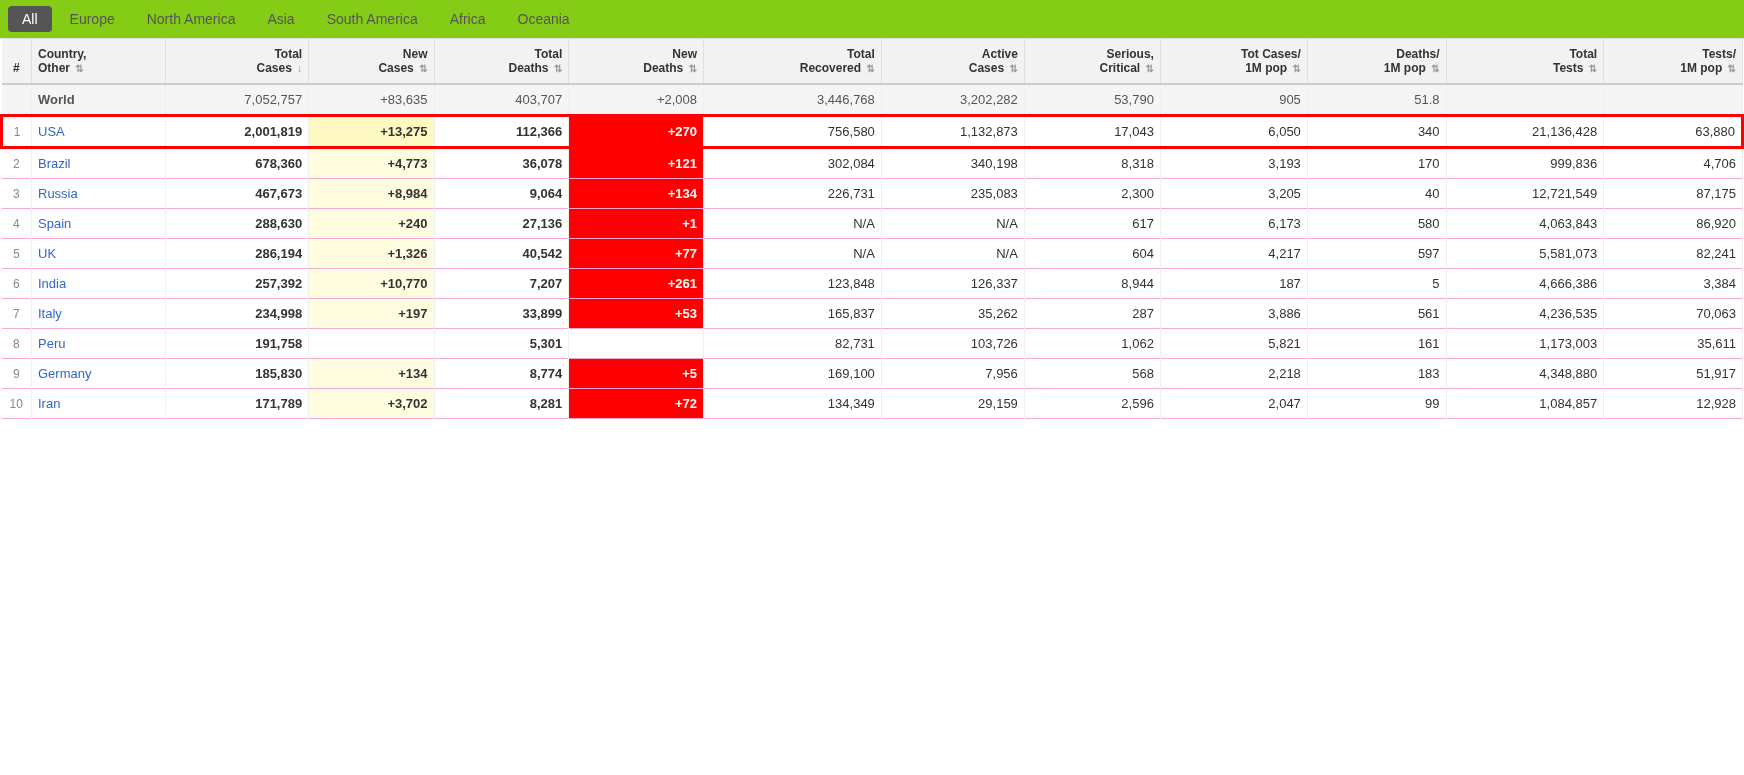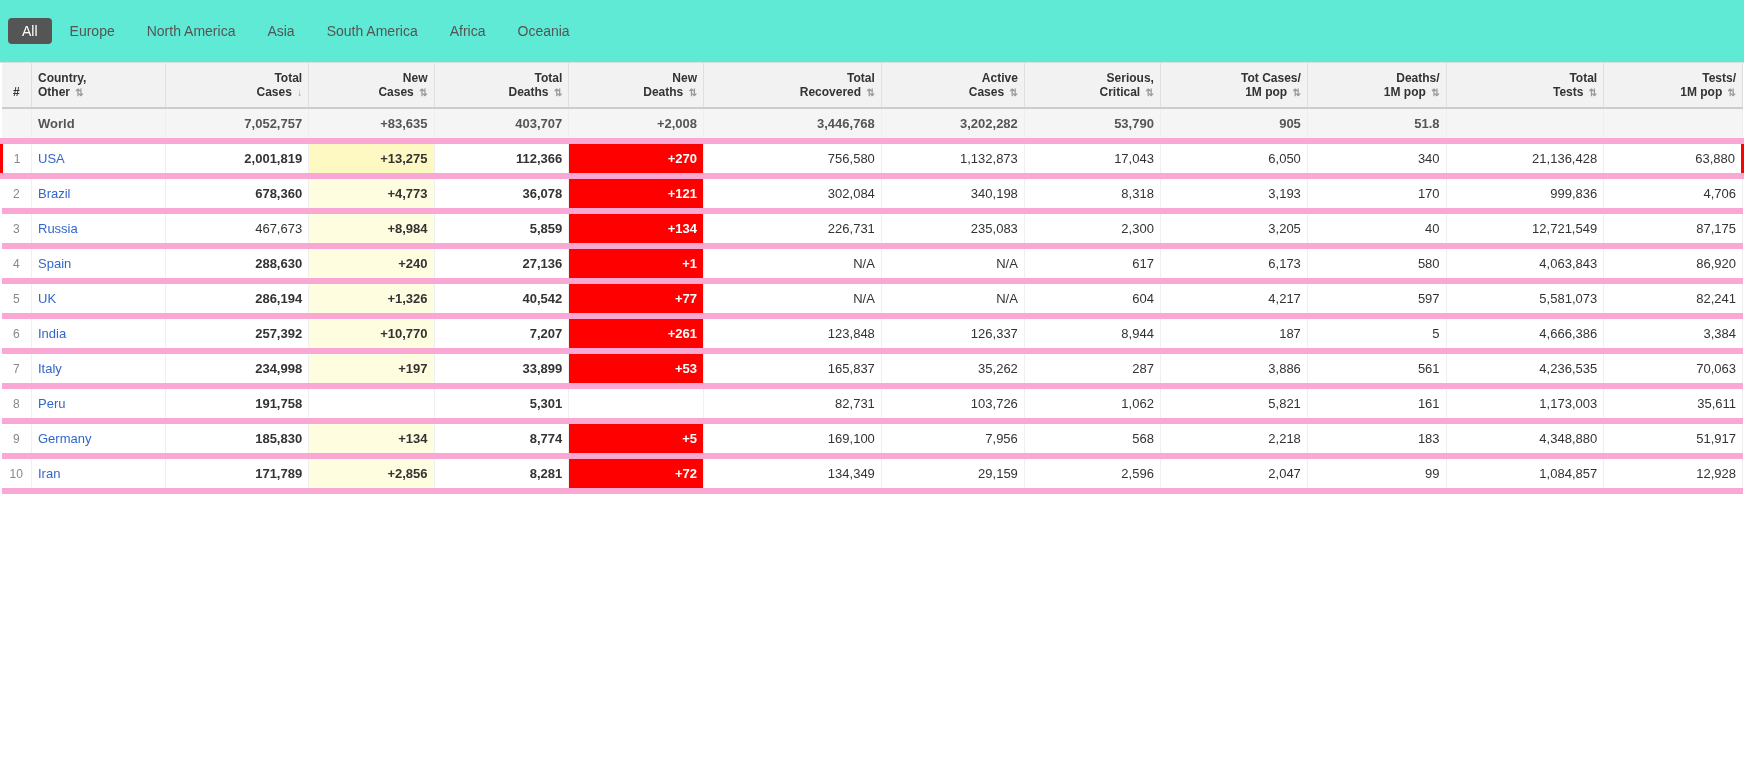--- a/index.html
+++ b/index.html
@@ -1,23 +1,23 @@
 <!DOCTYPE html>
 <html><head>
   <meta charset="utf-8">
   <style>
     * { box-sizing: border-box; margin: 0; padding: 0; }
     body { font-family: Arial, sans-serif; font-size: 13px; background: #fff; color: #333; }
 
     .tabs {
       display: flex;
       align-items: center;
-      background: #5eead4;
+      background: #84cc16;
       border-bottom: 1px solid #ddd;
-      padding: 18px 8px;
+      padding: 6px 8px;
       gap: 4px;
       text-align: center;
     }
     .tab {
       padding: 5px 14px;
       cursor: pointer;
       border-radius: 4px;
       color: #555;
       font-size: 14px;
     }
@@ -60,21 +60,21 @@
     }
 
     thead th .sort-icon {
       display: inline-block;
       font-size: 10px;
       color: #999;
       margin-left: 2px;
     }
 
     tbody tr {
-      border-bottom: 6px solid #f9a8d4;
+      border-bottom: 1px solid #f9a8d4;
     }
 
     tbody td {
       padding: 7px 6px;
       text-align: right;
       border-right: 1px solid #efefef;
       white-space: nowrap;
     }
     tbody td:first-child {
       text-align: center;
@@ -96,21 +96,21 @@
     }
     .new-deaths-cell {
       background: #ff0000;
       color: #fff;
       font-weight: bold;
     }
 
     .world-row td {
       background: #f5f5f5;
       color: #555;
-      font-weight: bold;
+      font-weight: normal;
     }
 
     .usa-row td {
       border-top: 3px solid red;
       border-bottom: 3px solid red;
     }
     .usa-row td:first-child {
       border-left: 3px solid red;
     }
     .usa-row td:last-child {
@@ -227,23 +227,23 @@
     <td>340,198</td>
     <td>8,318</td>
     <td>3,193</td>
     <td>170</td>
     <td>999,836</td>
     <td>4,706</td>
   </tr>
         <tr>
     <td>3</td>
     <td><a href="#">Russia</a></td>
-    <td style="font-weight:normal;">467,673</td>
+    <td style="font-weight:bold;">467,673</td>
     <td class="new-cases-cell" style="font-weight:bold;background:#fffde0;">+8,984</td>
-    <td style="font-weight:bold;">5,859</td>
+    <td style="font-weight:bold;">9,064</td>
     <td class="new-deaths-cell" style="background:#ff0000;color:#fff;font-weight:bold;">+134</td>
     <td>226,731</td>
     <td>235,083</td>
     <td>2,300</td>
     <td>3,205</td>
     <td>40</td>
     <td>12,721,549</td>
     <td>87,175</td>
   </tr>
         <tr>
@@ -333,21 +333,21 @@
     <td>568</td>
     <td>2,218</td>
     <td>183</td>
     <td>4,348,880</td>
     <td>51,917</td>
   </tr>
         <tr>
     <td>10</td>
     <td><a href="#">Iran</a></td>
     <td style="font-weight:bold;">171,789</td>
-    <td class="new-cases-cell" style="font-weight:bold;background:#fffde0;">+2,856</td>
+    <td class="new-cases-cell" style="font-weight:bold;background:#fffde0;">+3,702</td>
     <td style="font-weight:bold;padding-left:13px;">8,281</td>
     <td class="new-deaths-cell" style="background:#ff0000;color:#fff;font-weight:bold;">+72</td>
     <td>134,349</td>
     <td>29,159</td>
     <td>2,596</td>
     <td>2,047</td>
     <td>99</td>
     <td>1,084,857</td>
     <td>12,928</td>
   </tr>

